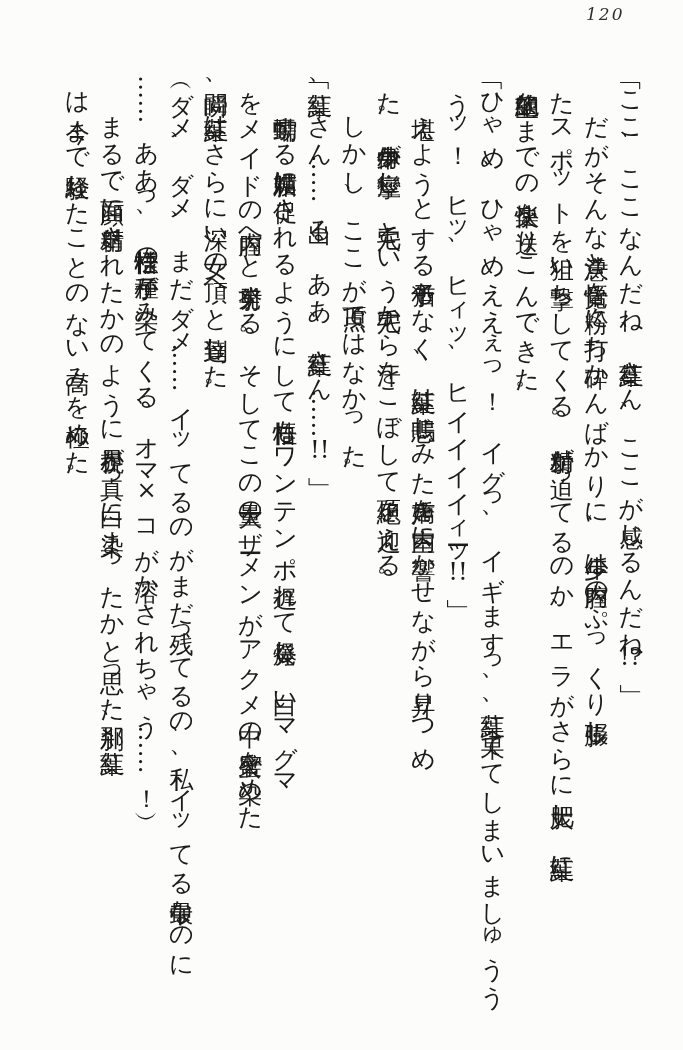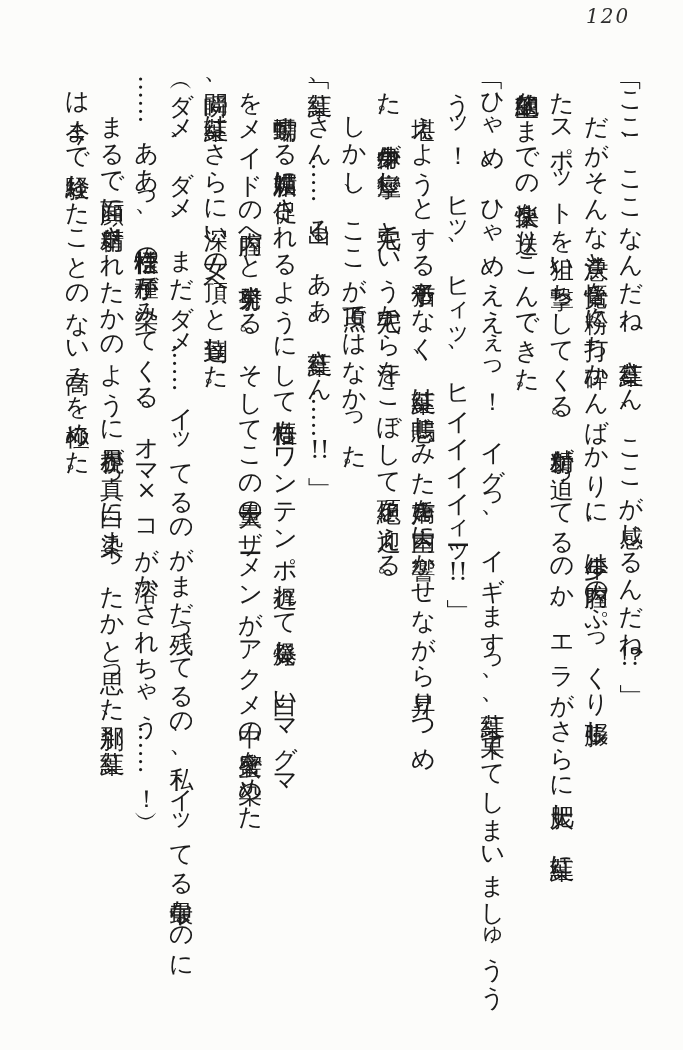--- a/index.html
+++ b/index.html
@@ -11,21 +11,21 @@
     overflow: hidden;
     background: #fcfcfa;
     font-family: "DejaVu Serif", "Liberation Serif", serif;
     color: #1b1b1b;
   }
   .page { position: absolute; inset: 0; }
   .page-number {
     position: absolute;
     top: 4px;
     left: 586px;
-    font-size: 20px;
+    font-size: 17px;
     font-style: italic;
     color: #2e2e2e;
     letter-spacing: 2px;
   }
   .text-body {
     position: absolute;
     top: 75px;
     right: 35px;
     height: 952px;
     writing-mode: vertical-rl;

